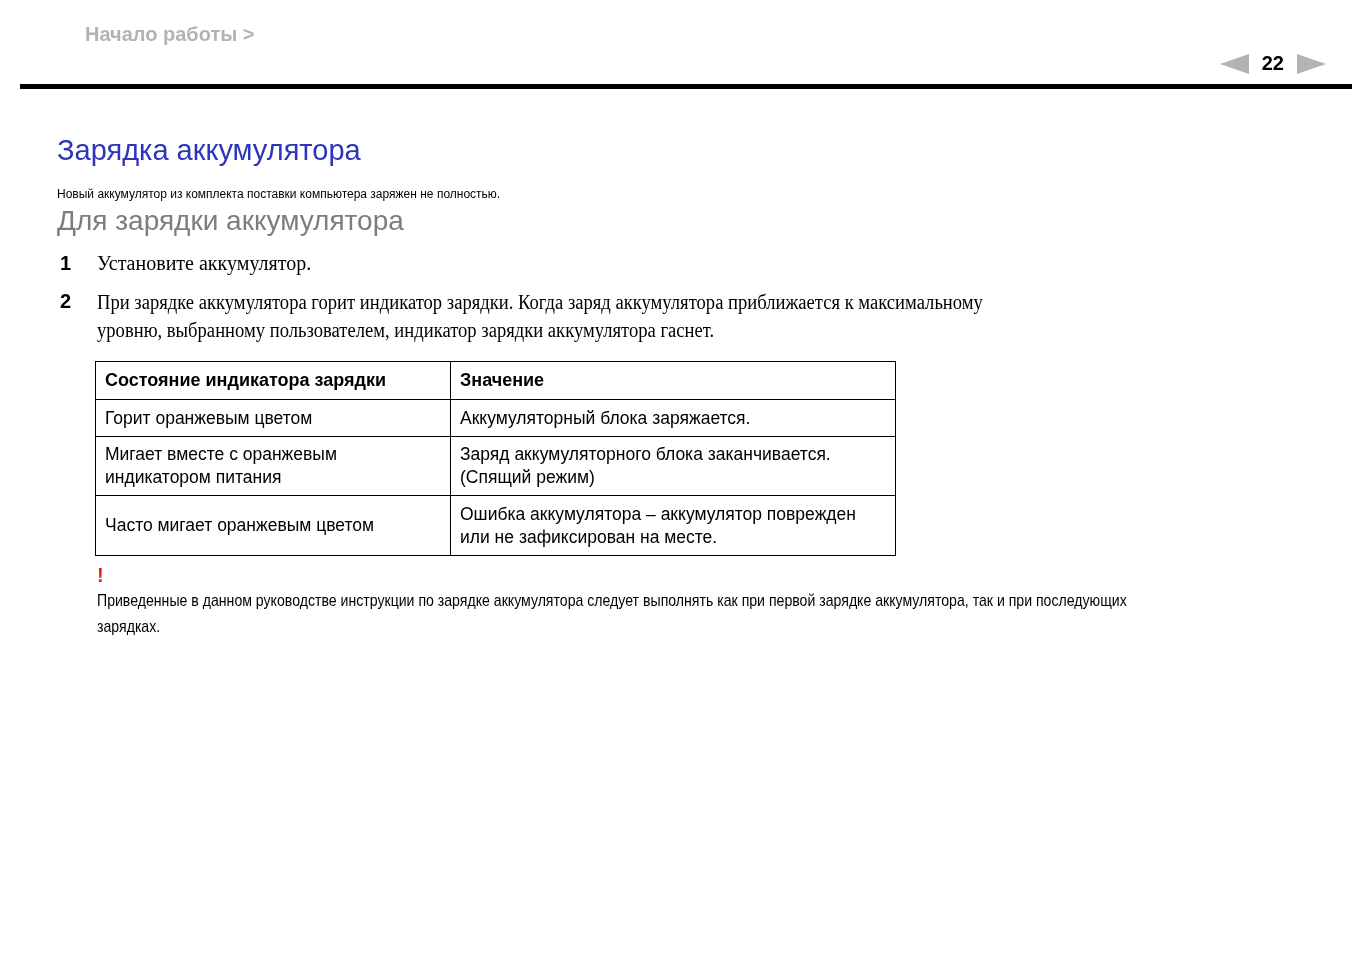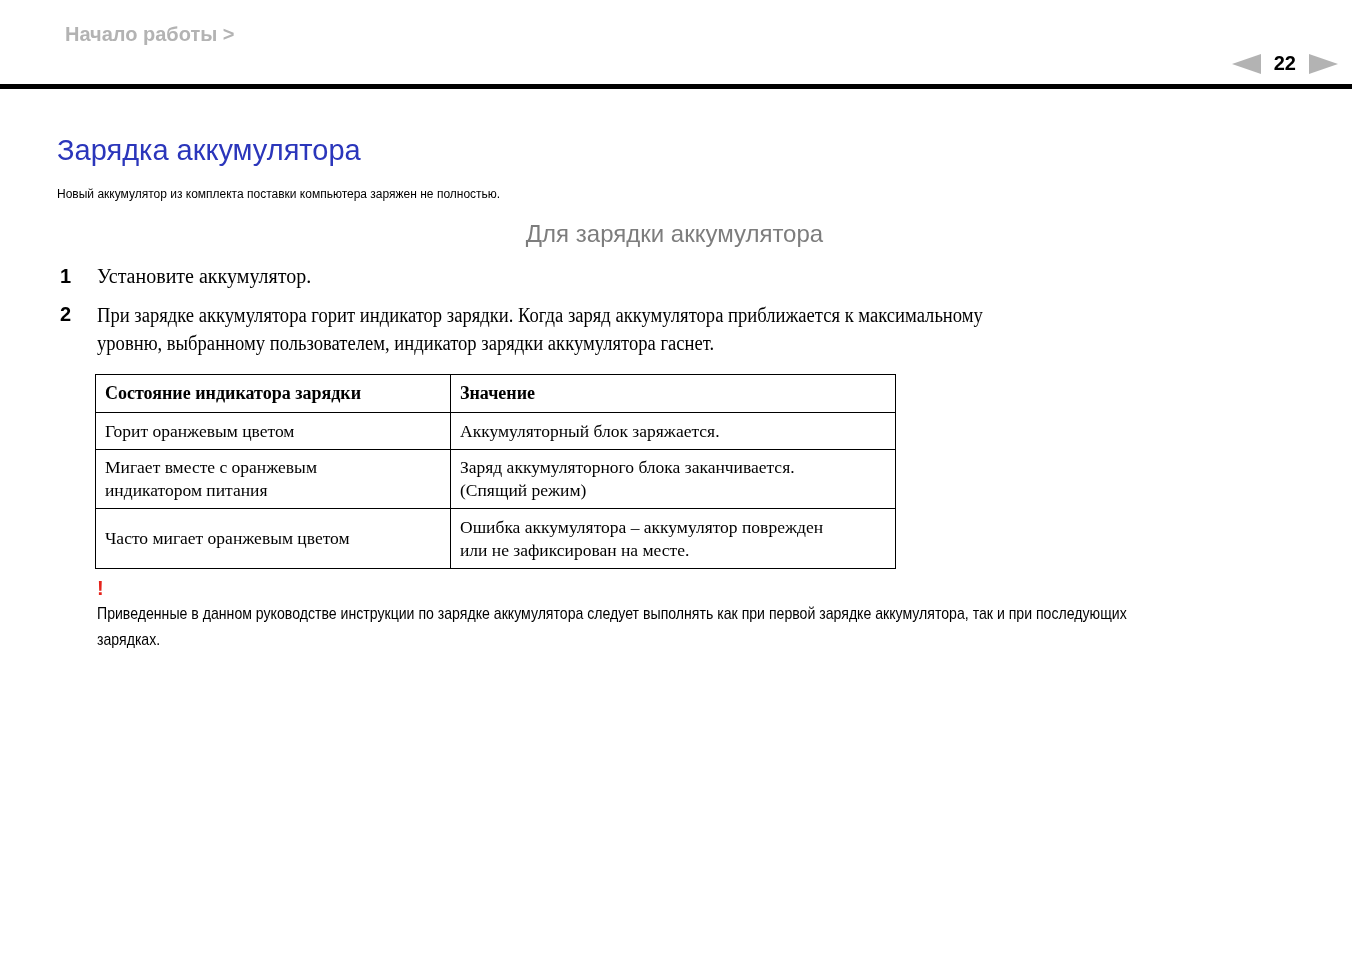--- a/index.html
+++ b/index.html
@@ -13,28 +13,28 @@
   }
   * { margin:0; padding:0; box-sizing:content-box; }
   html,body { background:#ffffff; }
   body {
     width:1352px; height:954px; position:relative; overflow:hidden;
     font-family:"Liberation Sans","DejaVu Sans",sans-serif;
     color:var(--text_black);
   }
 
   
-  .page-header { position:relative; height:92px; }
+  .page-header { position:relative; height:92px;margin-left:20px; }
   .breadcrumb {
     position:absolute; left:65px; top:20px;
     font-size:20px; font-weight:bold; line-height:28px;
     color:var(--breadcrumb_gray);
   }
   .pager {
-    position:absolute; top:52px; right:14px;
+    position:absolute; top:52px; right:26px;
     display:flex; align-items:center; gap:13px;
   }
   .tri { width:0; height:0; cursor:pointer; }
   .tri-prev {
     border-top:10px solid transparent; border-bottom:10px solid transparent;
     border-right:29px solid var(--arrow_gray);
   }
   .tri-next {
     border-top:10px solid transparent; border-bottom:10px solid transparent;
     border-left:29px solid var(--arrow_gray);
@@ -46,37 +46,36 @@
   }
 
   
   .content { padding:0 60px 0 57px; }
   .doc-title {
     margin-top:41px; font-size:29px; font-weight:normal; line-height:34px;
     color:var(--title_blue);
   }
   .intro { margin-top:15px; font-size:12px; line-height:24px; }
   .procedure-heading {
-    margin-top:13px; font-size:24px; font-weight:normal; line-height:30px;
+    font-size:28px; font-weight:normal; line-height:30px;
     color:var(--subtitle_gray);
-    text-align:center;
   }
   .steps { margin-top:14px; }
   .step { display:flex; padding-left:3px; margin-bottom:11px; }
   .step-num { width:37px; flex:0 0 37px; font-weight:bold; font-size:20px; line-height:27px; }
   .step-body { font-size:20px; line-height:27px;font-family:Liberation Serif, serif; }
   .step-detail {
     white-space:pre-line; line-height:28px;
     width:107.5%; transform:scaleX(0.93); transform-origin:0 0;
   }
 
   
   .indicator-table {
     margin-left:38px; margin-top:17px;
-    border-collapse:collapse; table-layout:fixed; width:800px;font-family:Liberation Serif, serif;
+    border-collapse:collapse; table-layout:fixed; width:800px;
   }
   .indicator-table col.c1 { width:355px; }
   .indicator-table col.c2 { width:445px; }
   .indicator-table th, .indicator-table td {
     border:1.5px solid #000; text-align:left; vertical-align:middle;
     padding:6px 9px; line-height:23px; white-space:pre-line;
   }
   .indicator-table th { font-size:18px; font-weight:bold; }
   .indicator-table td { font-size:17.5px; }
   tr.rh  { height:38px; }
@@ -136,21 +135,21 @@
         <col class="c1">
         <col class="c2">
       </colgroup>
     <tbody>
         <tr class="rh">
       <th>Состояние индикатора зарядки</th>
       <th>Значение</th>
     </tr>
     <tr class="r1">
       <td>Горит оранжевым цветом</td>
-      <td>Аккумуляторный блок заряжается.</td>
+      <td>Аккумуляторный блока заряжается.</td>
     </tr>
     <tr class="r3">
       <td>Мигает вместе с оранжевым
 индикатором питания</td>
       <td>Заряд аккумуляторного блока заканчивается.
 (Спящий режим)</td>
     </tr>
     <tr class="r4">
       <td>Часто мигает оранжевым цветом</td>
       <td>Ошибка аккумулятора – аккумулятор поврежден

